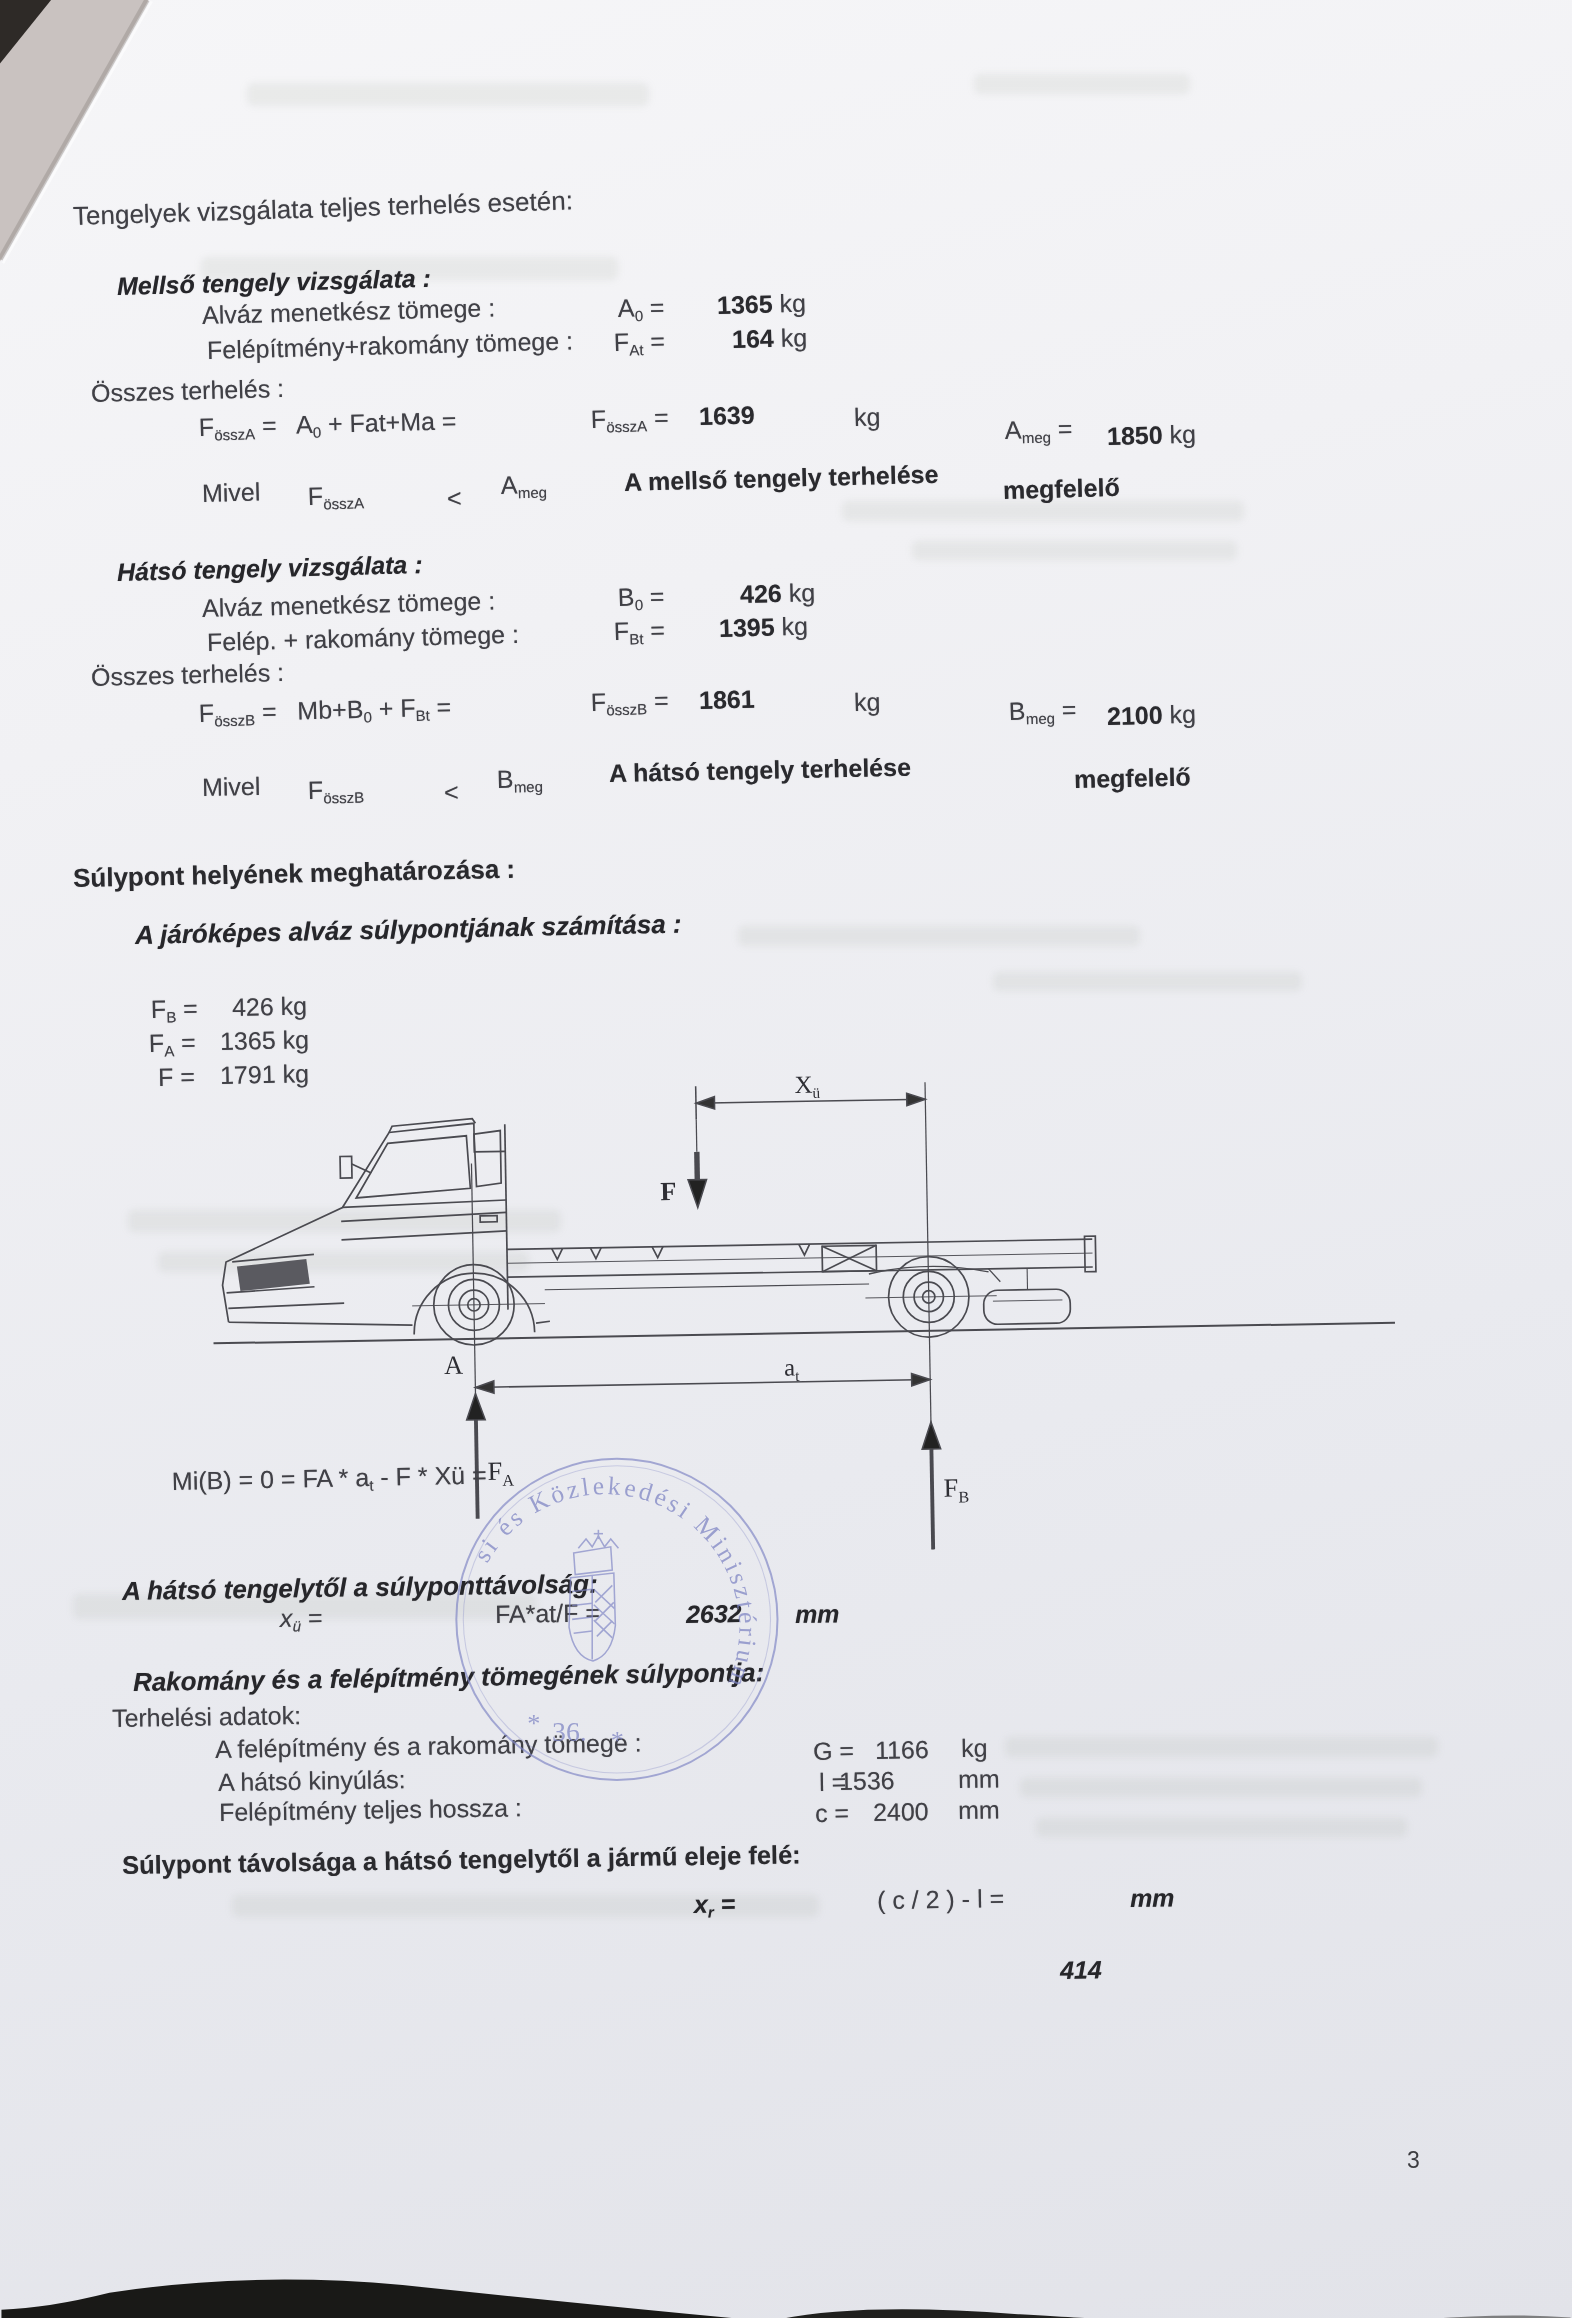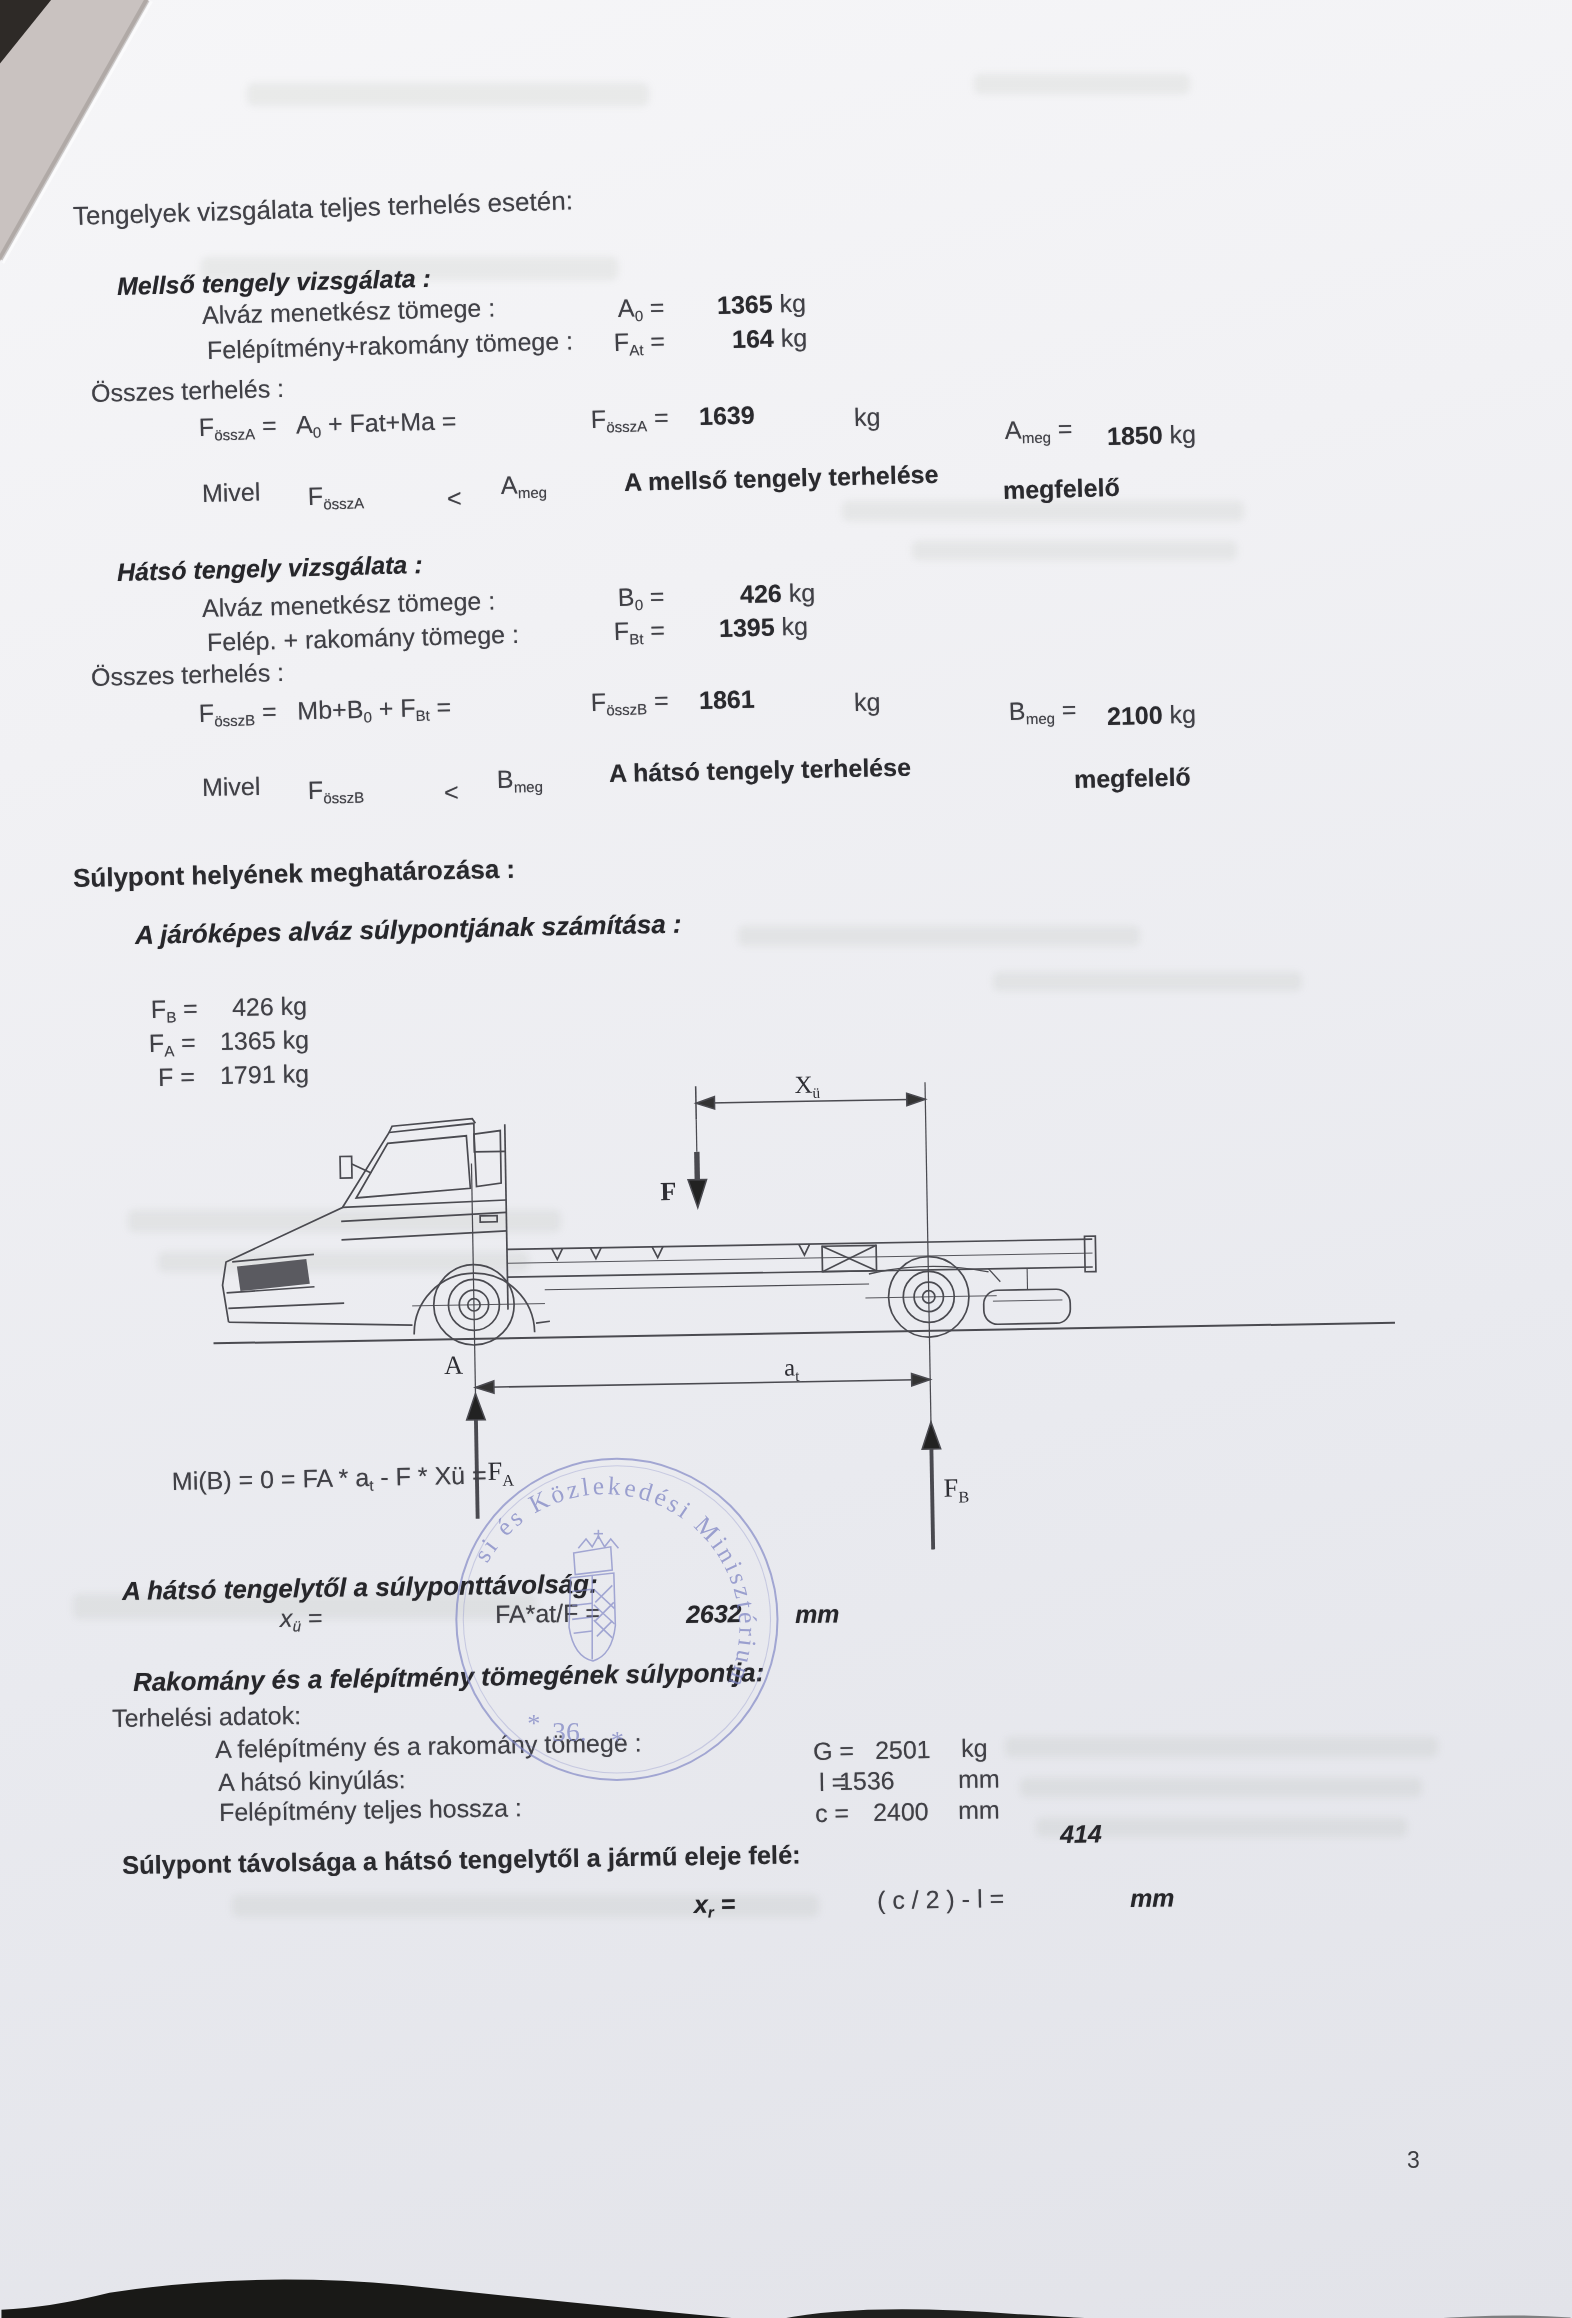--- a/index.html
+++ b/index.html
@@ -258,35 +258,35 @@
 <div class="line bi t09" style="left:122px;top:1577px;font-size:26px"><span>A hátsó tengelytől a súlyponttávolság:</span></div>
 <div class="line it t09" style="left:280px;top:1604px"><span>x</span><sub>ü</sub> <span>=</span></div>
 <div class="line t09" style="left:495px;top:1600px"><span>FA*at/F =</span></div>
 <div class="line bi t09" style="left:686px;top:1600px"><span>2632</span></div>
 <div class="line bi t09" style="left:795px;top:1600px"><span>mm</span></div>
 
 <div class="line bi t09" style="left:133px;top:1668px;font-size:26px"><span>Rakomány és a felépítmény tömegének súlypontja:</span></div>
 <div class="line t09" style="left:112px;top:1704px"><span>Terhelési adatok:</span></div>
 <div class="line t09" style="left:215px;top:1735px"><span>A felépítmény és a rakomány tömege :</span></div>
 <div class="line t09" style="left:813px;top:1737px"><span>G =</span></div>
-<div class="line t09" style="left:875px;top:1736px"><span>2501</span></div>
+<div class="line t09" style="left:875px;top:1736px"><span>1166</span></div>
 <div class="line t09" style="left:961px;top:1734px"><span>kg</span></div>
 <div class="line t09" style="left:218px;top:1768px"><span>A hátsó kinyúlás:</span></div>
 <div class="line t09" style="left:819px;top:1768px"><span>l =</span></div>
 <div class="line t09" style="left:839px;top:1767px"><span>1536</span></div>
 <div class="line t09" style="left:958px;top:1765px"><span>mm</span></div>
 <div class="line t09" style="left:219px;top:1798px"><span>Felépítmény teljes hossza :</span></div>
 <div class="line t09" style="left:815px;top:1799px"><span>c =</span></div>
 <div class="line t09" style="left:873px;top:1798px"><span>2400</span></div>
 <div class="line t09" style="left:958px;top:1796px"><span>mm</span></div>
 
 <div class="line b t09" style="left:122px;top:1851px;font-size:25.5px"><span>Súlypont távolsága a hátsó tengelytől a jármű eleje felé:</span></div>
 <div class="line bi t09" style="left:694px;top:1890px"><span>x</span><sub>r</sub> <span>=</span></div>
 <div class="line t09" style="left:877px;top:1886px"><span>( c / 2 ) - l =</span></div>
-<div class="line bi t09" style="left:1060px;top:1820px"><span>414</span></div>
+<div class="line bi t09" style="left:1060px;top:1956px"><span>414</span></div>
 <div class="line bi t09" style="left:1130px;top:1884px"><span>mm</span></div>
 
 <div class="pagenum">3</div>
 
 <svg class="bottom-svg" style="left:0;top:2265px" width="1572" height="54" viewBox="0 0 2034 70">
   <path d="M0,70 L0,58 Q60,56 140,36 Q320,8 520,26 Q750,50 960,70 Z" fill="#191917"></path>
   <path d="M1010,70 Q1120,48 1320,64 Q1420,70 1430,70 Z" fill="#20201e"></path>
   <path d="M1850,70 Q1950,62 2034,68 L2034,70 Z" fill="#3a3a38" opacity="0.6"></path>
 </svg>
 

